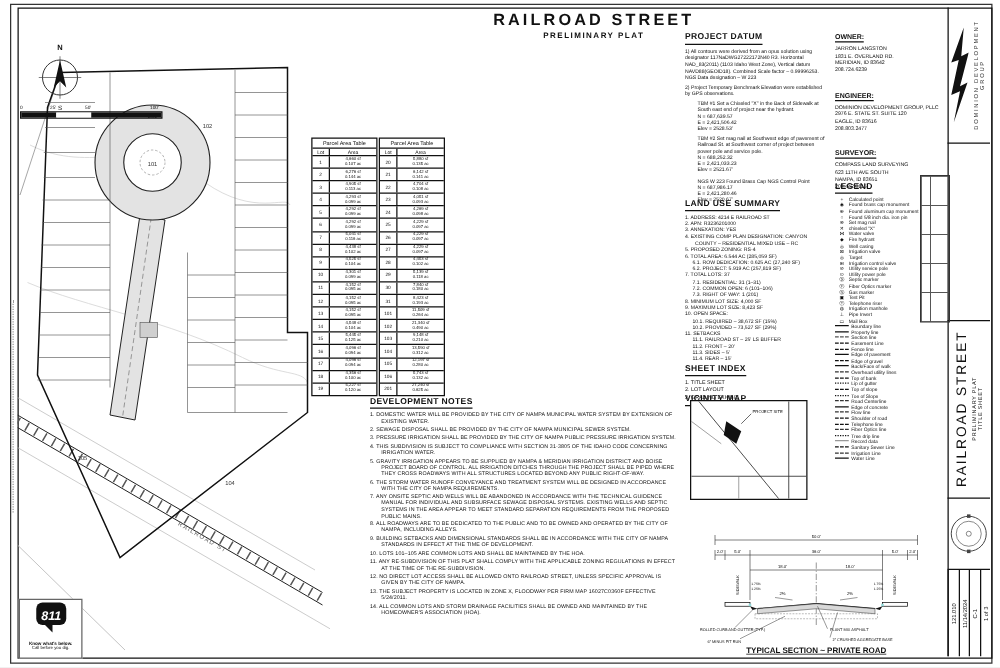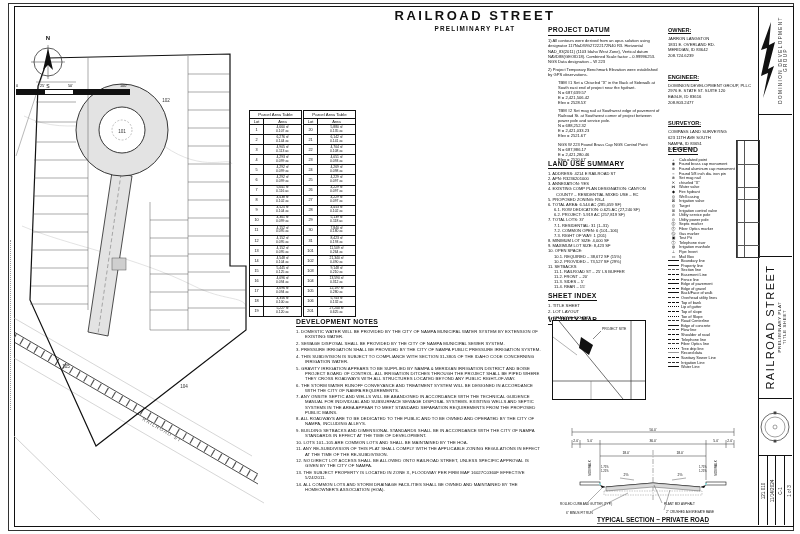--- a/index.html
+++ b/index.html
@@ -890,14 +890,23 @@
     <div class="rotbox" style="left:0;top:0;width:8.5px;height:69px">
         <div class="rotin" style="font-size:4.6px">C-1</div>
       </div>
   </div>
   <div class="info-col" style="left:783.5px;width:8.5px">
     <div class="rotbox" style="left:0;top:0;width:8.5px;height:69px">
         <div class="rotin" style="font-size:4.6px">1 of 3</div>
       </div>
   </div>
 
+  <div class="abs call811">
+    <svg width="30" height="26" viewBox="0 0 30 26" style="margin-top:1px">
+      <rect x="3" y="1" width="24" height="18" rx="5" fill="#111"></rect>
+      <polygon points="9,18 16,25 16,18" fill="#111"></polygon>
+      <text x="15" y="15" text-anchor="middle" style="font-size:10px;font-weight:bold;font-style:italic;fill:#fff">811</text>
+    </svg>
+    <div class="cap1">Know what's below.</div>
+    <div class="cap2">Call before you dig.</div>
+  </div>
 
 </div>
 
 </body></html>

